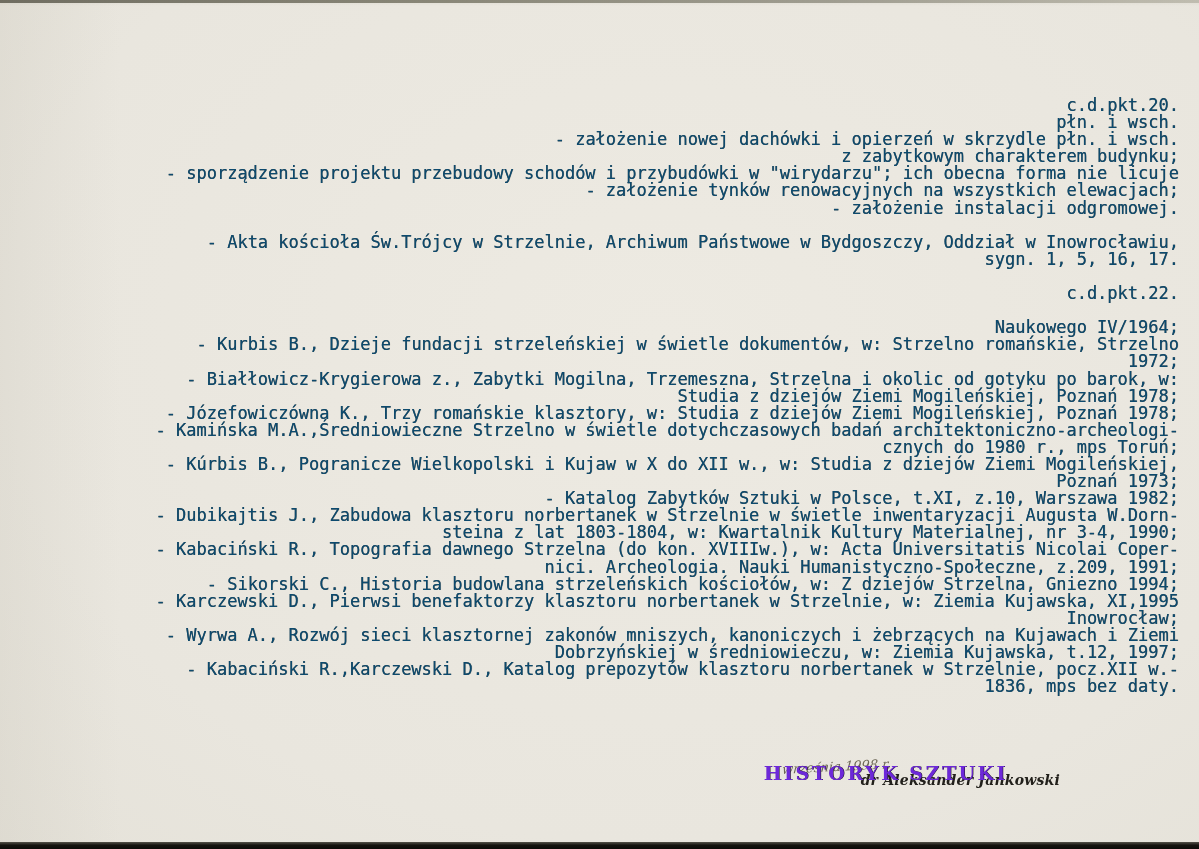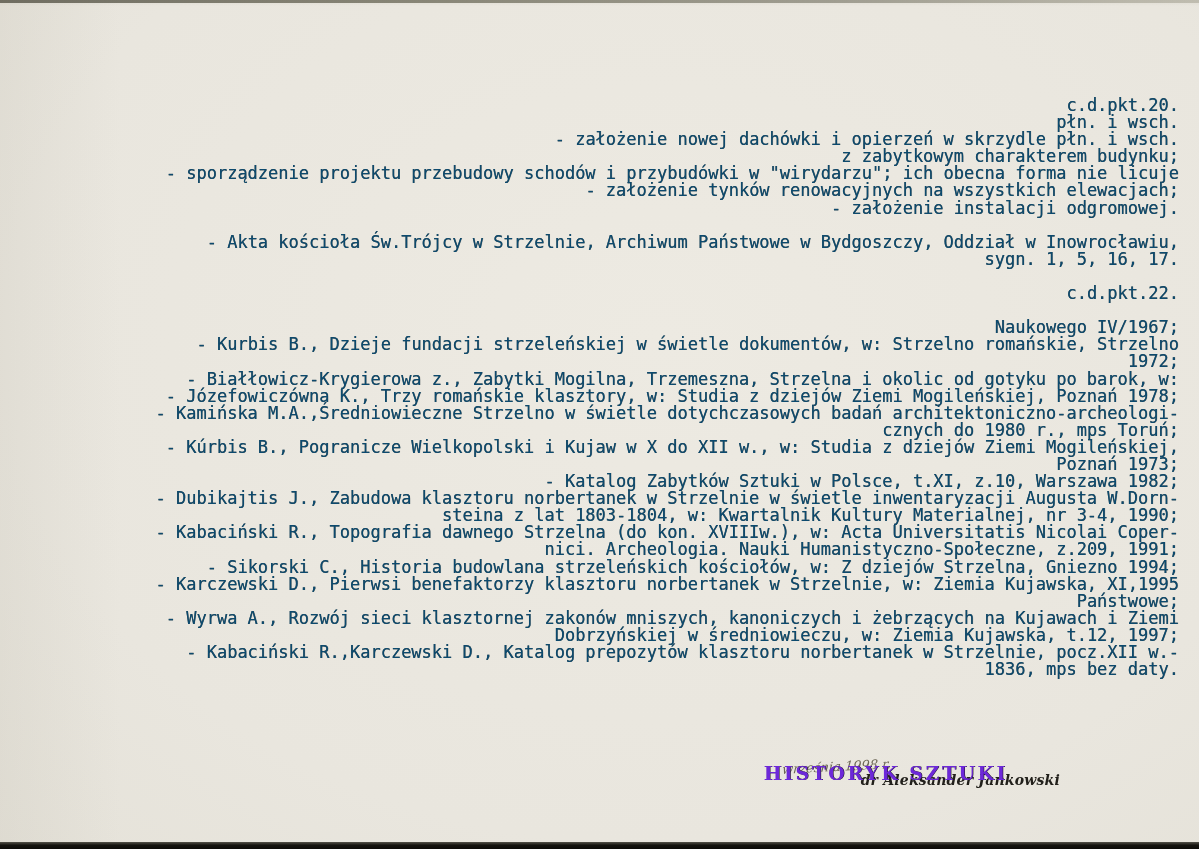--- a/index.html
+++ b/index.html
@@ -110,37 +110,38 @@
     <div class="doc-line">z zabytkowym charakterem budynku;</div>
     <div class="doc-line">- sporządzenie projektu przebudowy schodów i przybudówki w "wirydarzu"; ich obecna forma nie licuje</div>
     <div class="doc-line">- założenie tynków renowacyjnych na wszystkich elewacjach;</div>
     <div class="doc-line">- założenie instalacji odgromowej.</div>
     <div class="doc-line">&nbsp;</div>
     <div class="doc-line">- Akta kościoła Św.Trójcy w Strzelnie, Archiwum Państwowe w Bydgoszczy, Oddział w Inowrocławiu,</div>
     <div class="doc-line">sygn. 1, 5, 16, 17.</div>
     <div class="doc-line">&nbsp;</div>
     <div class="doc-line">c.d.pkt.22.</div>
     <div class="doc-line">&nbsp;</div>
-    <div class="doc-line">Naukowego IV/1967;</div>
+    <div class="doc-line">Naukowego IV/1964;</div>
     <div class="doc-line">- Kurbis B., Dzieje fundacji strzeleńskiej w świetle dokumentów, w: Strzelno romańskie, Strzelno</div>
     <div class="doc-line">1972;</div>
     <div class="doc-line">- Białłowicz-Krygierowa z., Zabytki Mogilna, Trzemeszna, Strzelna i okolic od gotyku po barok, w:</div>
+    <div class="doc-line">Studia z dziejów Ziemi Mogileńskiej, Poznań 1978;</div>
     <div class="doc-line">- Józefowiczówna K., Trzy romańskie klasztory, w: Studia z dziejów Ziemi Mogileńskiej, Poznań 1978;</div>
     <div class="doc-line">- Kamińska M.A.,Średniowieczne Strzelno w świetle dotychczasowych badań architektoniczno-archeologi-</div>
     <div class="doc-line">cznych do 1980 r., mps Toruń;</div>
     <div class="doc-line">- Kúrbis B., Pogranicze Wielkopolski i Kujaw w X do XII w., w: Studia z dziejów Ziemi Mogileńskiej,</div>
     <div class="doc-line">Poznań 1973;</div>
     <div class="doc-line">- Katalog Zabytków Sztuki w Polsce, t.XI, z.10, Warszawa 1982;</div>
     <div class="doc-line">- Dubikajtis J., Zabudowa klasztoru norbertanek w Strzelnie w świetle inwentaryzacji Augusta W.Dorn-</div>
     <div class="doc-line">steina z lat 1803-1804, w: Kwartalnik Kultury Materialnej, nr 3-4, 1990;</div>
     <div class="doc-line">- Kabaciński R., Topografia dawnego Strzelna (do kon. XVIIIw.), w: Acta Universitatis Nicolai Coper-</div>
     <div class="doc-line">nici. Archeologia. Nauki Humanistyczno-Społeczne, z.209, 1991;</div>
     <div class="doc-line">- Sikorski C., Historia budowlana strzeleńskich kościołów, w: Z dziejów Strzelna, Gniezno 1994;</div>
     <div class="doc-line">- Karczewski D., Pierwsi benefaktorzy klasztoru norbertanek w Strzelnie, w: Ziemia Kujawska, XI,1995</div>
-    <div class="doc-line">Państwowe;</div>
+    <div class="doc-line">Inowrocław;</div>
     <div class="doc-line">- Wyrwa A., Rozwój sieci klasztornej zakonów mniszych, kanoniczych i żebrzących na Kujawach i Ziemi</div>
     <div class="doc-line">Dobrzyńskiej w średniowieczu, w: Ziemia Kujawska, t.12, 1997;</div>
     <div class="doc-line">- Kabaciński R.,Karczewski D., Katalog prepozytów klasztoru norbertanek w Strzelnie, pocz.XII w.-</div>
     <div class="doc-line">1836, mps bez daty.</div>
   </div>
 
 <div class="signature-block">
   <div class="sig-hand">września 1998 r.</div>
   <div class="sig-name">dr Aleksander Jankowski</div>
   <div class="sig-stamp">HISTORYK SZTUKI</div>

